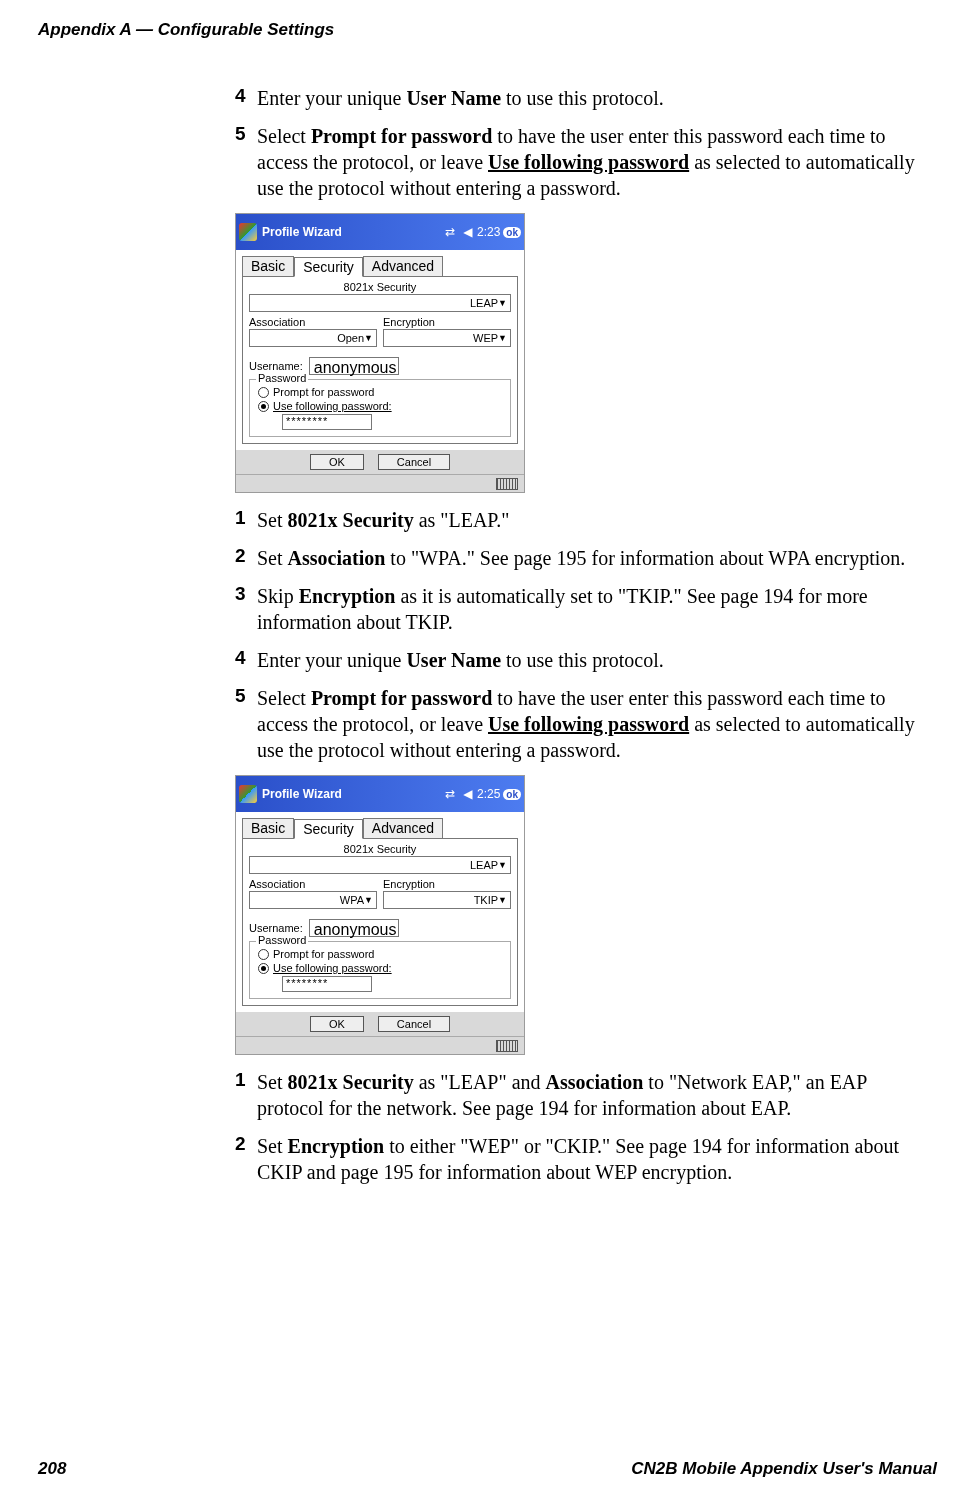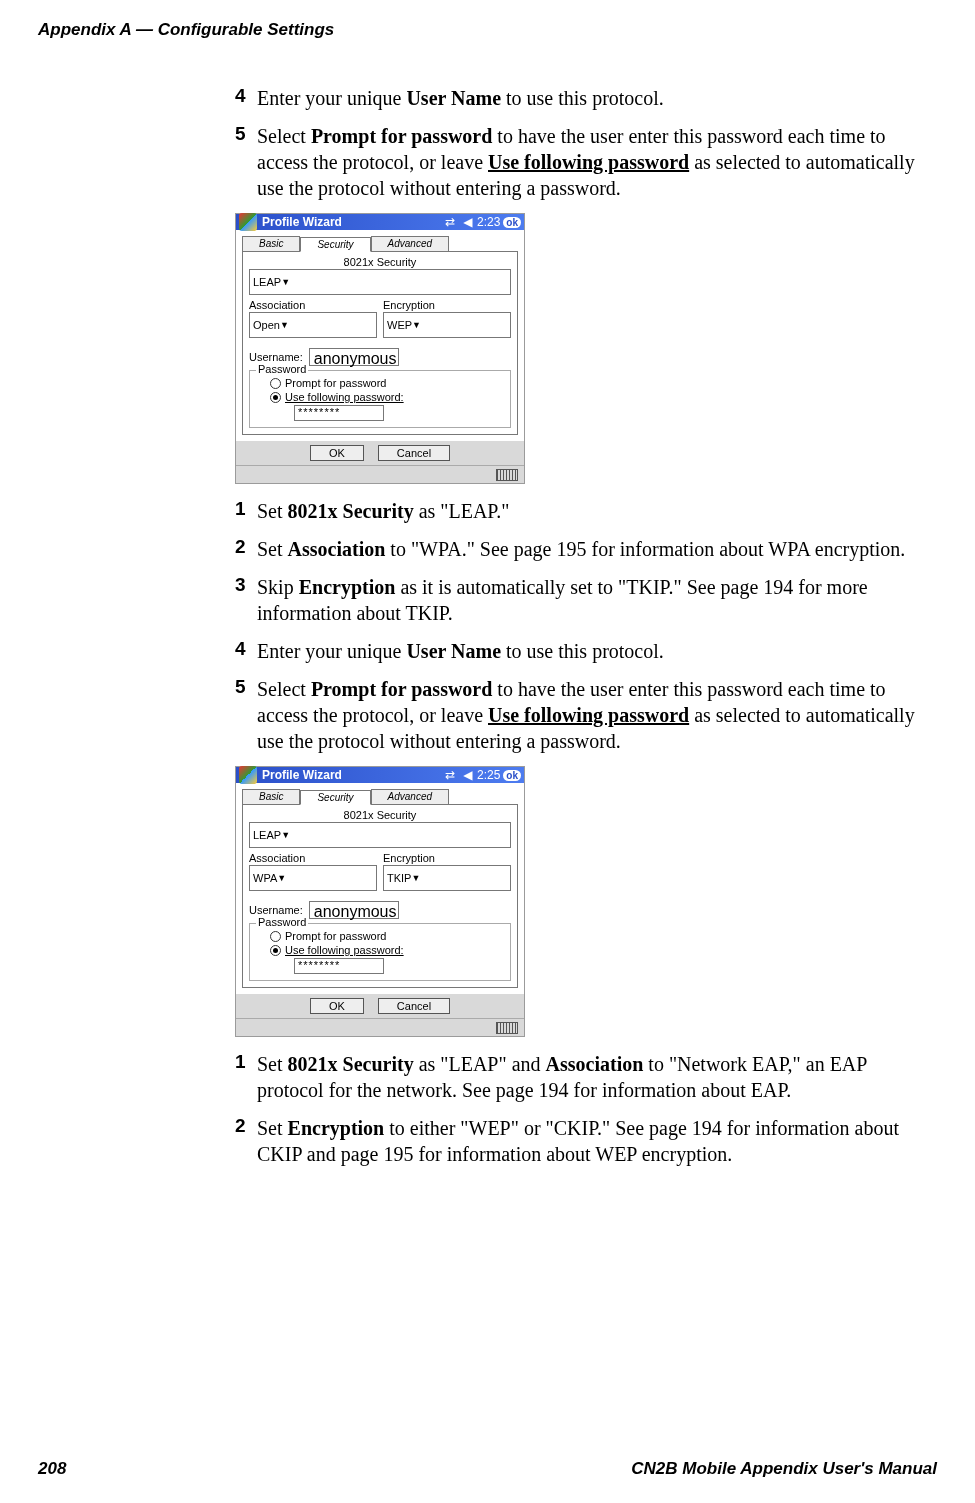--- a/index.html
+++ b/index.html
@@ -51,21 +51,21 @@
     margin: 10px 0 14px 0;
     background: #fff;
     font-family: Tahoma, Arial, sans-serif;
     font-size: 12px;
   }
   .titlebar {
     background: linear-gradient(to right, #2a4fc9, #4d7cf0);
     color: #fff;
     display: flex;
     align-items: center;
-    height: 16px;
+    height: 36px;
     padding: 0 3px;
   }
   .winicon {
     width: 18px; height: 18px;
     background: linear-gradient(135deg, #e33, #393 50%, #39f 50%, #fc3);
     border-radius: 3px;
     margin-right: 5px;
   }
   .titlebar .ttl { font-weight: bold; flex: 1; }
   .trayicon {
@@ -85,49 +85,48 @@
   }
   .tabs {
     display: flex;
     padding: 6px 6px 0 6px;
     gap: 0;
     background: #fff;
   }
   .tab {
     border: 1px solid #777;
     border-bottom: none;
-    padding: 1px 16px;
+    padding: 1px 8px;
     background: #eee;
-    font-size: 10px;
-    font-style: italic;
+    font-size: 14px;
   }
   .tab.active {
     background: #fff;
     border-bottom: 1px solid #fff;
     position: relative;
     top: 1px;
   }
   .tabbody {
     margin: 0 6px 6px 6px;
     border: 1px solid #777;
     padding: 2px 6px 6px 6px;
     background: #fff;
   }
   .fieldsetlabel {
     text-align: center;
     font-size: 11px;
     margin-top: 2px;
   }
   .dropdown {
     border: 1px solid #777;
-    height: 26px;
+    height: 18px;
     display: flex;
     align-items: center;
     padding: 0 3px;
-    justify-content: flex-start;
+    justify-content: flex-end;
     background: #fff;
     font-size: 11px;
     margin-top: 1px;
   }
   .dropdown .arrow { font-size: 9px; }
   .row2 {
     display: flex;
     gap: 6px;
     margin-top: 4px;
   }
@@ -144,21 +143,21 @@
     border: 1px solid #777;
     padding: 1px 4px;
     height: 18px;
     flex: 1;
     max-width: 90px;
     font-size: 16px;
   }
   .pwfieldset {
     border: 1px solid #aaa;
     margin-top: 4px;
-    padding: 4px 4px 6px 20px;
+    padding: 4px 4px 6px 8px;
     position: relative;
   }
   .pwlegend {
     position: absolute;
     top: -8px; left: 6px;
     background: #fff;
     padding: 0 2px;
     font-size: 11px;
   }
   .radio-row {

